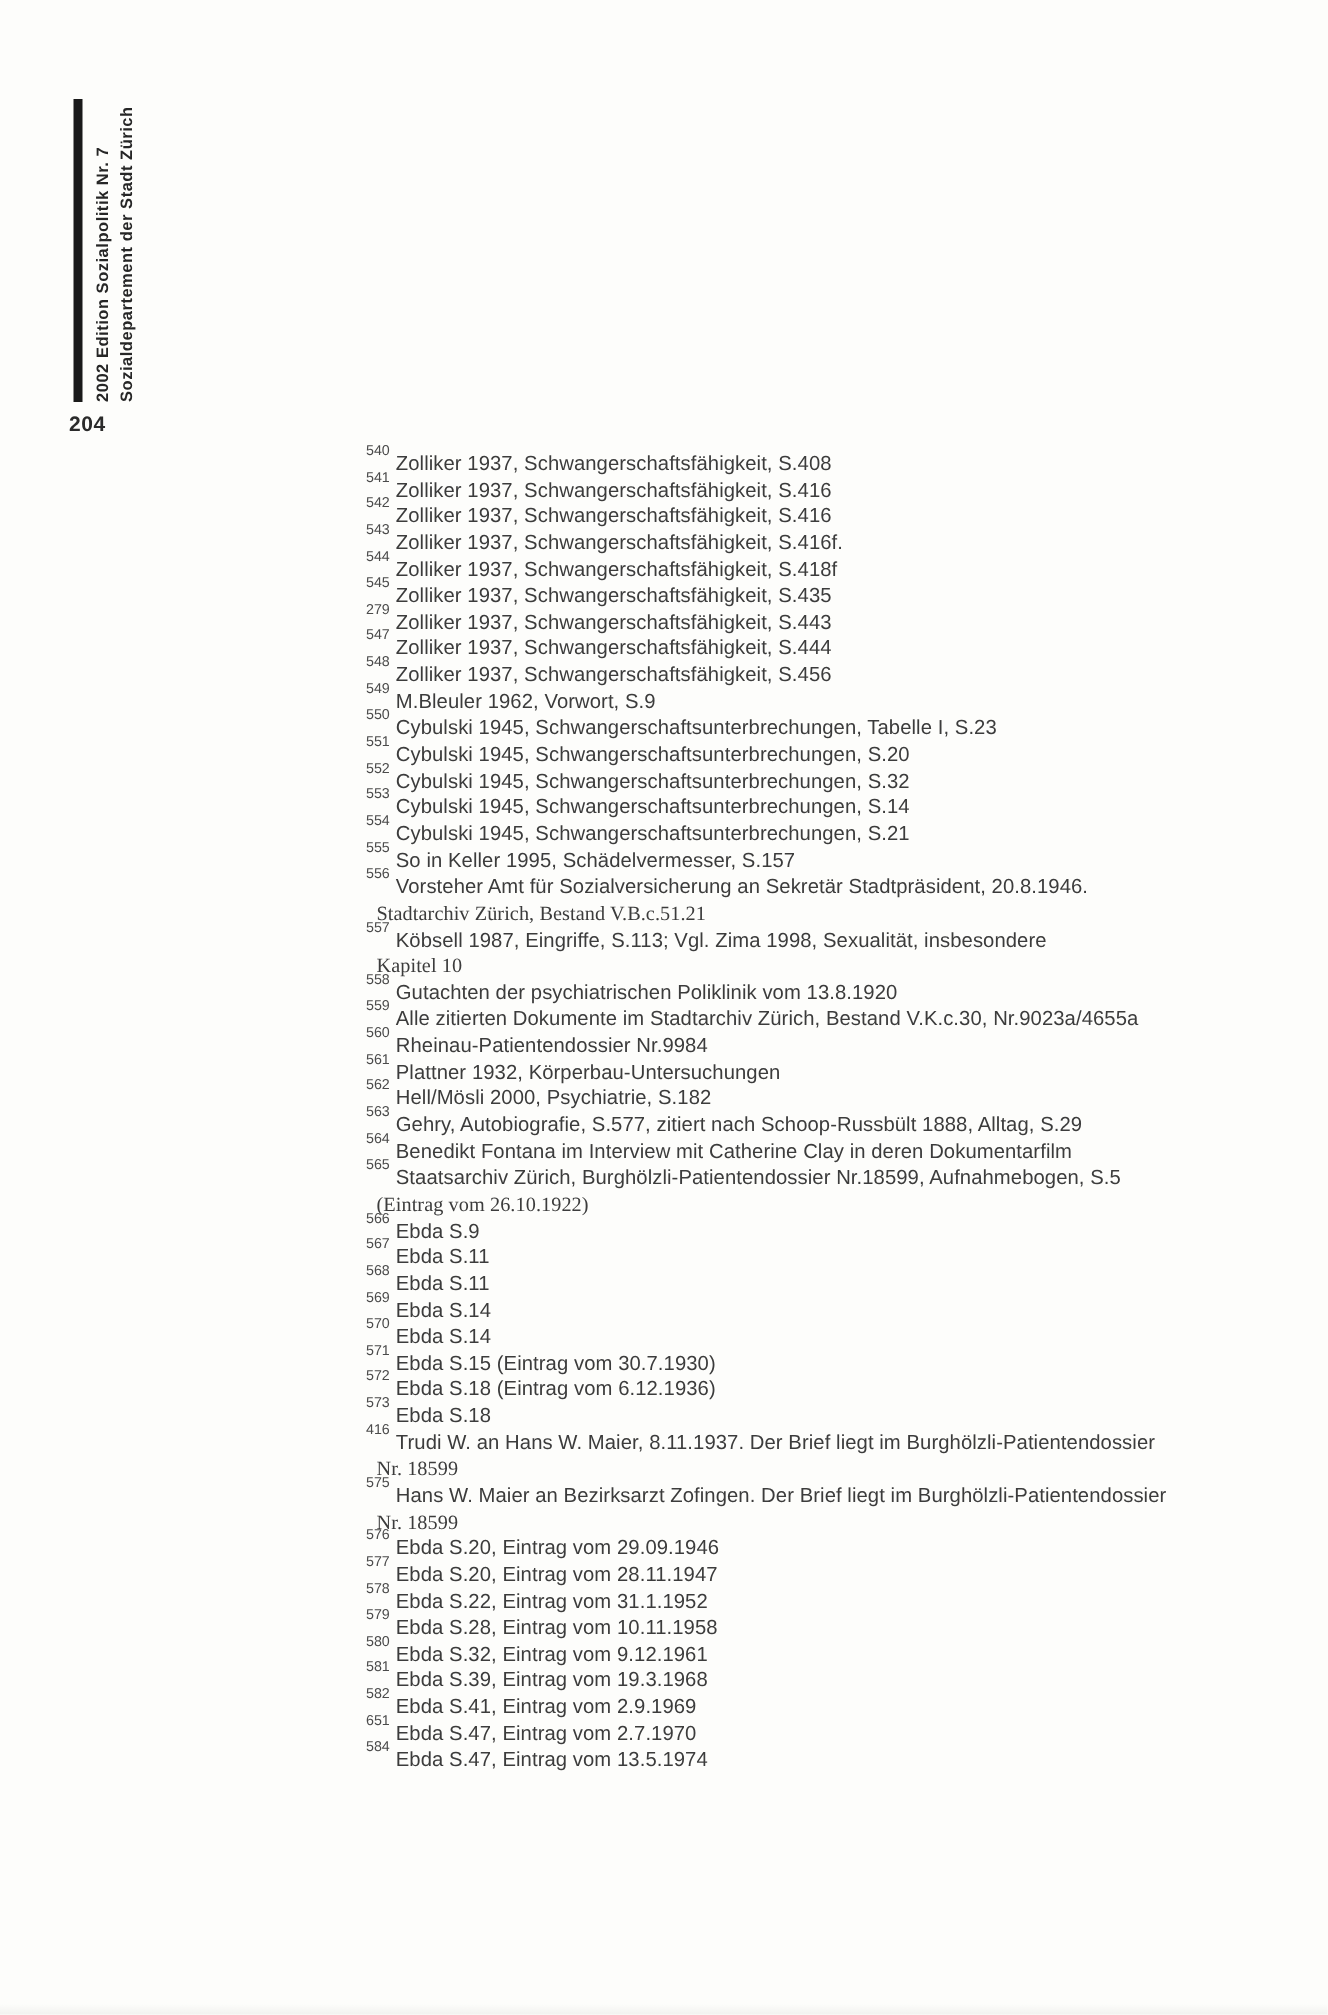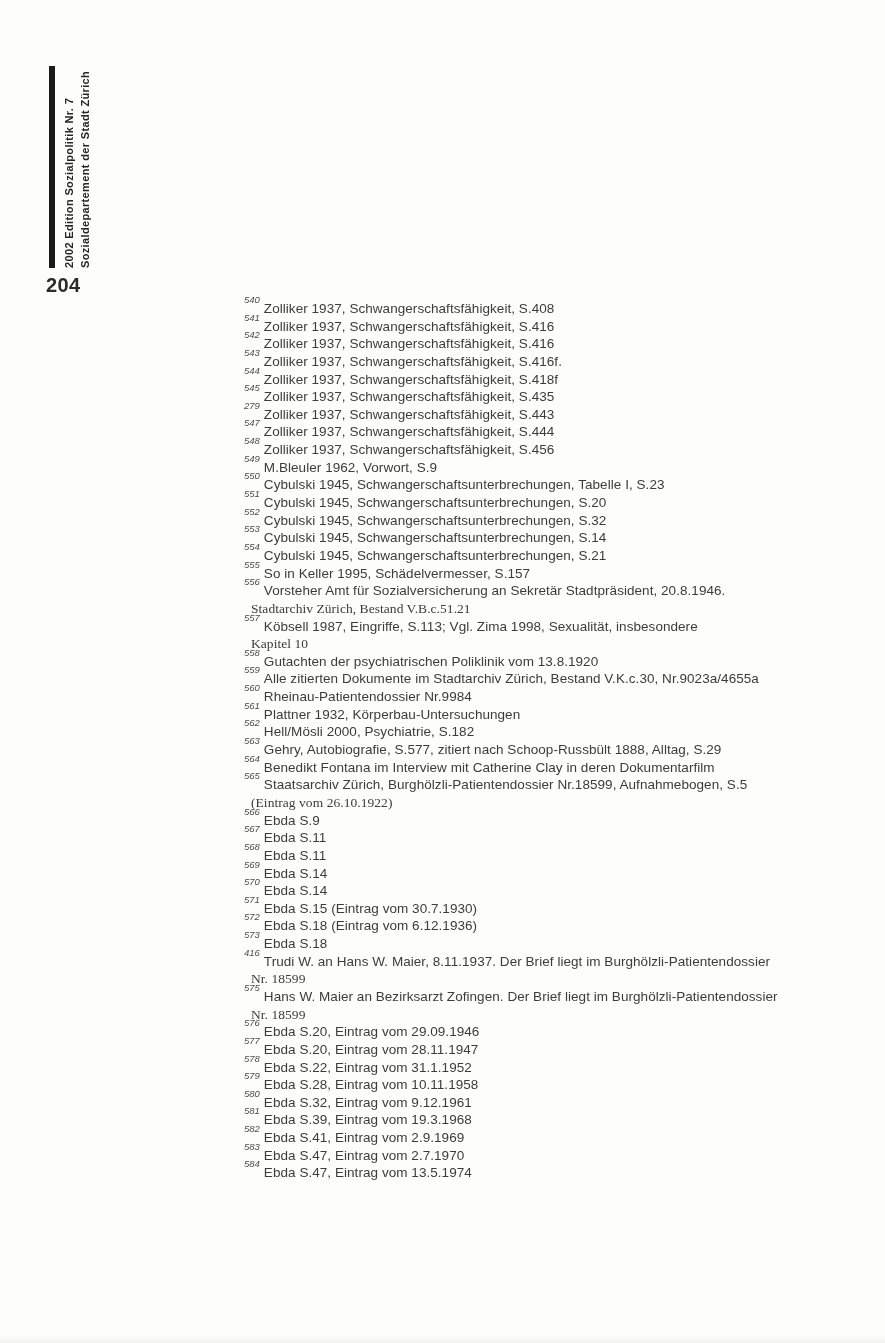--- a/index.html
+++ b/index.html
@@ -42,21 +42,21 @@
     font-size: 11px;
     line-height: 16px;
     letter-spacing: 0.35px;
     color: #262626;
   }
   .pagenum {
     position: absolute;
     left: 46px;
     top: 274px;
     font-weight: bold;
-    font-size: 20px;
+    font-size: 14px;
     letter-spacing: 0.4px;
     color: #2b2b2b;
   }
   
   .footnotes {
     position: absolute;
     left: 244px;
     top: 300px;
     width: 630px;
     font-size: 13.5px;
@@ -73,21 +73,20 @@
     font-family: Liberation Serif, serif;
   }
   .fl sup {
     font-size: 9.5px;
     line-height: 0;
     position: relative;
     top: -4.5px;
     margin-right: 4px;
     color: #4b4b4b;
     letter-spacing: 0;
-    font-style: italic;
   }
 </style>
 </head>
 <body>
 
 <div>
 
   <div class="edge-bar"></div>
 
   <div class="rotated-label">
@@ -139,19 +138,19 @@
       <div class="fl cont">Nr. 18599</div>
       <div class="fl"><sup>575</sup><span>Hans W. Maier an Bezirksarzt Zofingen. Der Brief liegt im Burghölzli-Patientendossier</span></div>
       <div class="fl cont">Nr. 18599</div>
       <div class="fl"><sup>576</sup><span>Ebda S.20, Eintrag vom 29.09.1946</span></div>
       <div class="fl"><sup>577</sup><span>Ebda S.20, Eintrag vom 28.11.1947</span></div>
       <div class="fl"><sup>578</sup><span>Ebda S.22, Eintrag vom 31.1.1952</span></div>
       <div class="fl"><sup>579</sup><span>Ebda S.28, Eintrag vom 10.11.1958</span></div>
       <div class="fl"><sup>580</sup><span>Ebda S.32, Eintrag vom 9.12.1961</span></div>
       <div class="fl"><sup>581</sup><span>Ebda S.39, Eintrag vom 19.3.1968</span></div>
       <div class="fl"><sup>582</sup><span>Ebda S.41, Eintrag vom 2.9.1969</span></div>
-      <div class="fl"><sup>583</sup><span>Ebda S.47, Eintrag vom 2.7.1970</span></div>
+      <div class="fl"><sup>651</sup><span>Ebda S.47, Eintrag vom 2.7.1970</span></div>
       <div class="fl"><sup>584</sup><span>Ebda S.47, Eintrag vom 13.5.1974</span></div>
     </div>
 
   <div class="scan-edge"></div>
 
 </div>
 
 </body></html>

